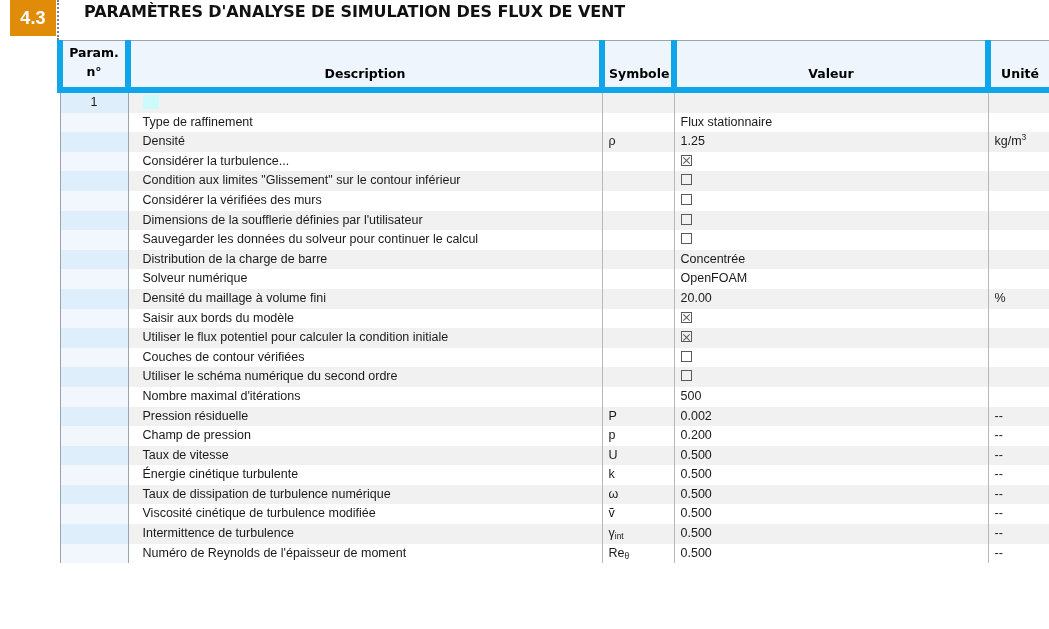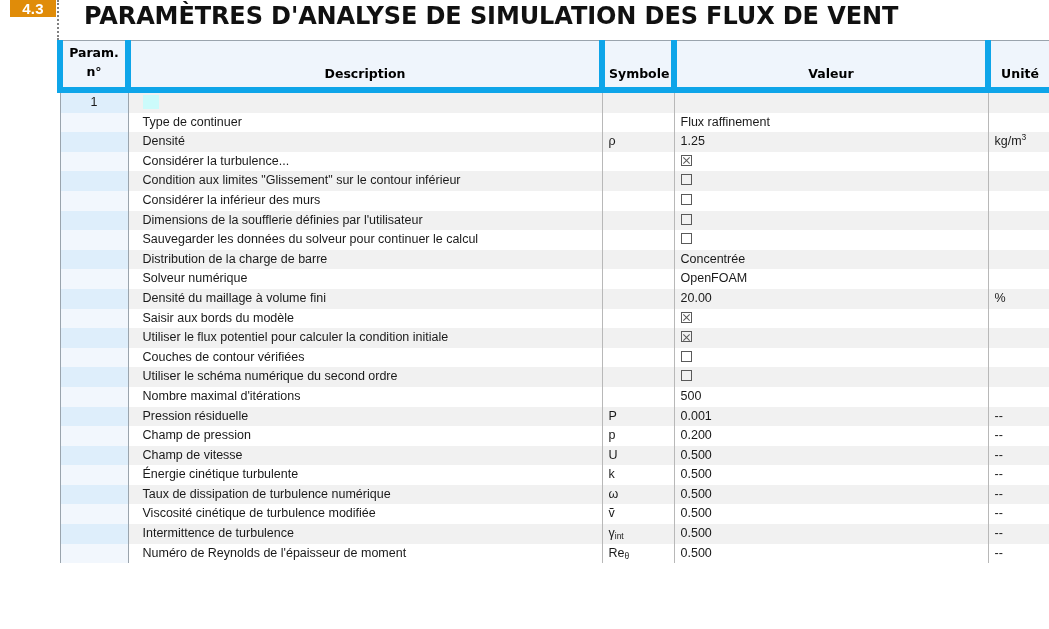--- a/index.html
+++ b/index.html
@@ -19,44 +19,44 @@
   .header-band {
     position: absolute;
     left: 0; top: 0;
     width: 1049px;
     height: 38px;
   }
   .section-badge {
     position: absolute;
     left: 10px; top: 0;
     width: 46px;
-    height: 17px;
+    height: 36px;
     background: #e08c09;
     color: #ffffff;
     font-weight: bold;
-    font-size: 15px;
+    font-size: 18px;
     display: flex;
     align-items: center;
     justify-content: center;
     letter-spacing: 0.2px;
   }
   .dotted-rule {
     position: absolute;
     left: 57px; top: 0;
     width: 0;
     height: 40px;
     border-left: 2px dotted #808080;
   }
   .page-title {
     position: absolute;
     left: 84px;
     top: 2px;
     font-family: "DejaVu Sans", sans-serif;
     font-weight: bold;
-    font-size: 24px;
+    font-size: 16px;
     color: #111111;
     letter-spacing: -0.1px;
     white-space: nowrap;
   }
 
   
   .table-wrap {
     position: absolute;
     left: 57px;
     top: 40px;
@@ -209,23 +209,23 @@
     <tbody id="tbody">
         <tr>
           <td class="cell-num">1</td>
           <td class="cell-desc z"><span class="cyan-marker" style="background: rgb(204, 251, 251);"></span></td>
           <td class="cell-sym z"></td>
           <td class="cell-val z"></td>
           <td class="cell-unit z"></td>
         </tr>
         <tr>
           <td class="cell-num"></td>
-          <td class="cell-desc z">Type de continuer</td>
-          <td class="cell-sym z"></td>
-          <td class="cell-val z">Flux raffinement</td>
+          <td class="cell-desc z">Type de raffinement</td>
+          <td class="cell-sym z"></td>
+          <td class="cell-val z">Flux stationnaire</td>
           <td class="cell-unit z"></td>
         </tr>
         <tr>
           <td class="cell-num"></td>
           <td class="cell-desc z">Densité</td>
           <td class="cell-sym z">ρ</td>
           <td class="cell-val z">1.25</td>
           <td class="cell-unit z">kg/m<sup>3</sup></td>
         </tr>
         <tr>
@@ -237,21 +237,21 @@
         </tr>
         <tr>
           <td class="cell-num"></td>
           <td class="cell-desc z">Condition aux limites "Glissement" sur le contour inférieur</td>
           <td class="cell-sym z"></td>
           <td class="cell-val z"><span class="cbox"></span></td>
           <td class="cell-unit z"></td>
         </tr>
         <tr>
           <td class="cell-num"></td>
-          <td class="cell-desc z">Considérer la inférieur des murs</td>
+          <td class="cell-desc z">Considérer la vérifiées des murs</td>
           <td class="cell-sym z"></td>
           <td class="cell-val z"><span class="cbox"></span></td>
           <td class="cell-unit z"></td>
         </tr>
         <tr>
           <td class="cell-num"></td>
           <td class="cell-desc z">Dimensions de la soufflerie définies par l'utilisateur</td>
           <td class="cell-sym z"></td>
           <td class="cell-val z"><span class="cbox"></span></td>
           <td class="cell-unit z"></td>
@@ -316,33 +316,33 @@
           <td class="cell-num"></td>
           <td class="cell-desc z">Nombre maximal d'itérations</td>
           <td class="cell-sym z"></td>
           <td class="cell-val z">500</td>
           <td class="cell-unit z"></td>
         </tr>
         <tr>
           <td class="cell-num"></td>
           <td class="cell-desc z">Pression résiduelle</td>
           <td class="cell-sym z">P</td>
-          <td class="cell-val z">0.001</td>
+          <td class="cell-val z">0.002</td>
           <td class="cell-unit z">--</td>
         </tr>
         <tr>
           <td class="cell-num"></td>
           <td class="cell-desc z">Champ de pression</td>
           <td class="cell-sym z">p</td>
           <td class="cell-val z">0.200</td>
           <td class="cell-unit z">--</td>
         </tr>
         <tr>
           <td class="cell-num"></td>
-          <td class="cell-desc z">Champ de vitesse</td>
+          <td class="cell-desc z">Taux de vitesse</td>
           <td class="cell-sym z">U</td>
           <td class="cell-val z">0.500</td>
           <td class="cell-unit z">--</td>
         </tr>
         <tr>
           <td class="cell-num"></td>
           <td class="cell-desc z">Énergie cinétique turbulente</td>
           <td class="cell-sym z">k</td>
           <td class="cell-val z">0.500</td>
           <td class="cell-unit z">--</td>

